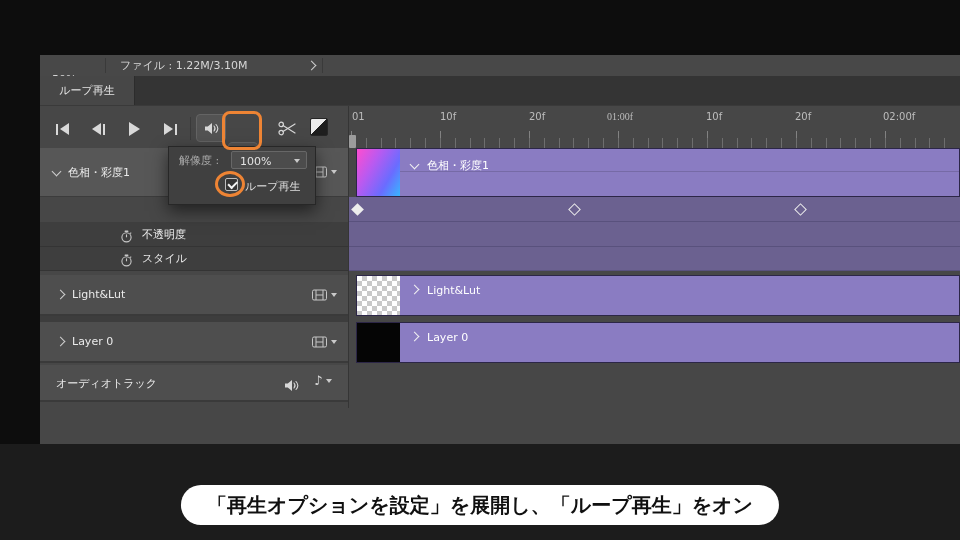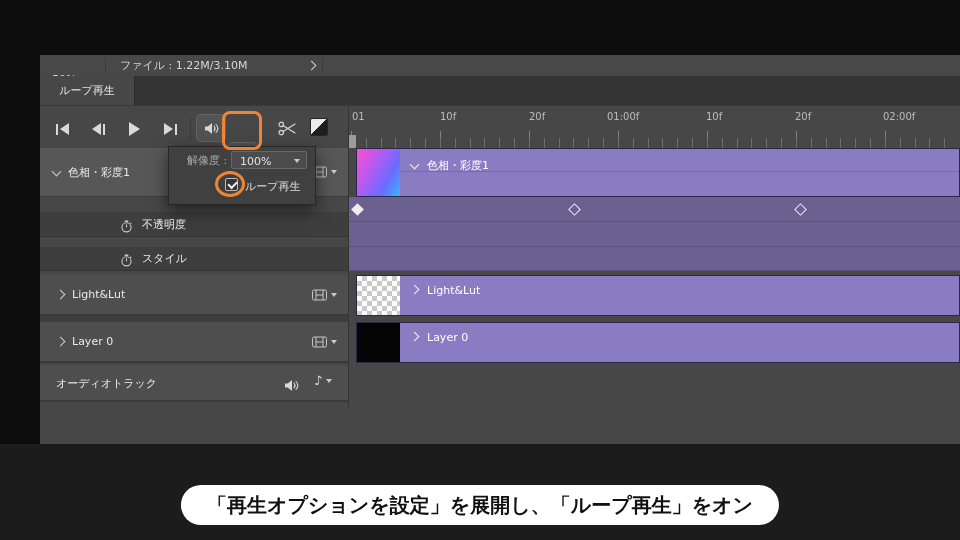--- a/index.html
+++ b/index.html
@@ -3,21 +3,21 @@
 <meta charset="utf-8">
 <style>
   html,body{margin:0;padding:0;background:#000;}
   .stage{position:relative;width:960px;height:540px;background:#1c1c1c;overflow:hidden;
          font-family:"DejaVu Sans","Liberation Sans",sans-serif;-webkit-font-smoothing:antialiased;}
   .abs{position:absolute;}
   .top-strip{left:0;top:0;width:960px;height:55px;background:#0d0d0d;}
   .left-strip{left:0;top:55px;width:40px;height:389px;background:#0d0d0d;}
   .panel{position:absolute;left:40px;top:55px;width:920px;height:389px;background:#474747;}
   .txt{color:#d6d6d6;font-size:11px;line-height:1;}
-  .dim{color:#a8a8a8;margin-left:8px;}
+  .dim{color:#a8a8a8;}
   .vsep{width:1px;background:#3a3a3a;}
   
   .chev{display:inline-block;width:6px;height:6px;border-right:1.6px solid #cfcfcf;border-bottom:1.6px solid #cfcfcf;}
   .chev.down{transform:rotate(45deg);}
   .chev.right{transform:rotate(-45deg);}
   .chev.white{border-color:#f2f2f2;}
   
   .btn{display:flex;align-items:center;justify-content:center;gap:2px;}
   .bar2{width:2px;height:11px;background:#d9d9d9;}
   .tri-l{width:0;height:0;border-top:6px solid transparent;border-bottom:6px solid transparent;border-right:9px solid #d9d9d9;}
@@ -130,21 +130,21 @@
     </div>
 
     <div class="abs" style="left:270px;top:63px;width:18px;height:18px;background:linear-gradient(135deg,#ececec 0 50%,#1e1e1e 50% 100%);border:1px solid #262626;border-radius:2px;box-sizing:border-box;"></div>
 
     <div class="abs" style="left:308px;top:51px;width:1px;height:302px;background:#353535;"></div>
 
     <div class="abs" style="left:308px;top:51px;width:612px;height:42px;">
       <span class="rlabel" style="left:4px;">01</span>
       <span class="rlabel" style="left:92px;">10f</span>
       <span class="rlabel" style="left:181px;">20f</span>
-      <span class="rlabel" style="left:259px;">01:00f</span>
+      <span class="rlabel" style="left:259px;font-family:Liberation Serif, serif;">01:00f</span>
       <span class="rlabel" style="left:358px;">10f</span>
       <span class="rlabel" style="left:447px;">20f</span>
       <span class="rlabel" style="left:535px;">02:00f</span>
       <div class="abs ticks-major" style="left:3px;top:25px;width:606px;height:17px;"></div>
       <div class="abs ticks-minor" style="left:3px;top:32px;width:606px;height:10px;"></div>
       <div class="abs" style="left:1px;top:29px;width:7px;height:13px;background:#9c9c9c;border-radius:1px;"></div>
     </div>
 
     <div class="abs" style="left:0;top:93px;width:308px;height:49px;background:#575757;border-bottom:1px solid #3c3c3c;box-sizing:border-box;">
       <span class="abs chev down" style="left:13px;top:20px;"></span>
@@ -153,21 +153,21 @@
         <svg width="15" height="12" viewBox="0 0 15 12">
             <rect x="0.5" y="1" width="14" height="10" rx="1.5" fill="none" stroke="#c6c6c6"></rect>
             <line x1="4" y1="1" x2="4" y2="11" stroke="#c6c6c6"></line>
             <line x1="11" y1="1" x2="11" y2="11" stroke="#c6c6c6"></line>
             <line x1="4" y1="6" x2="11" y2="6" stroke="#c6c6c6"></line>
           </svg>
         <span class="caret"></span>
       </span>
     </div>
 
-    <div class="abs prop-row" style="left:0;top:157px;width:308px;height:25px;text-decoration:underline;">
+    <div class="abs prop-row" style="left:0;top:167px;width:308px;height:25px;text-decoration:underline;">
       <span class="abs" style="left:80px;top:6px;"><svg width="13" height="13" viewBox="0 0 13 13">
             <rect x="4.6" y="0.4" width="3.8" height="1.6" rx="0.5" fill="#c8c8c8"></rect>
             <circle cx="6.5" cy="7.3" r="4.6" fill="none" stroke="#c8c8c8" stroke-width="1.1"></circle>
             <path d="M6.5 7.3V4.4" stroke="#c8c8c8" stroke-width="1.1"></path>
             <path d="M10.2 3.6l1-1" stroke="#c8c8c8" stroke-width="1.1"></path>
           </svg></span>
       <span class="abs row-label" style="left:102px;top:7px;">不透明度</span>
     </div>
     <div class="abs prop-row" style="left:0;top:192px;width:308px;height:24px;">
       <span class="abs" style="left:80px;top:5px;"><svg width="13" height="13" viewBox="0 0 13 13">

